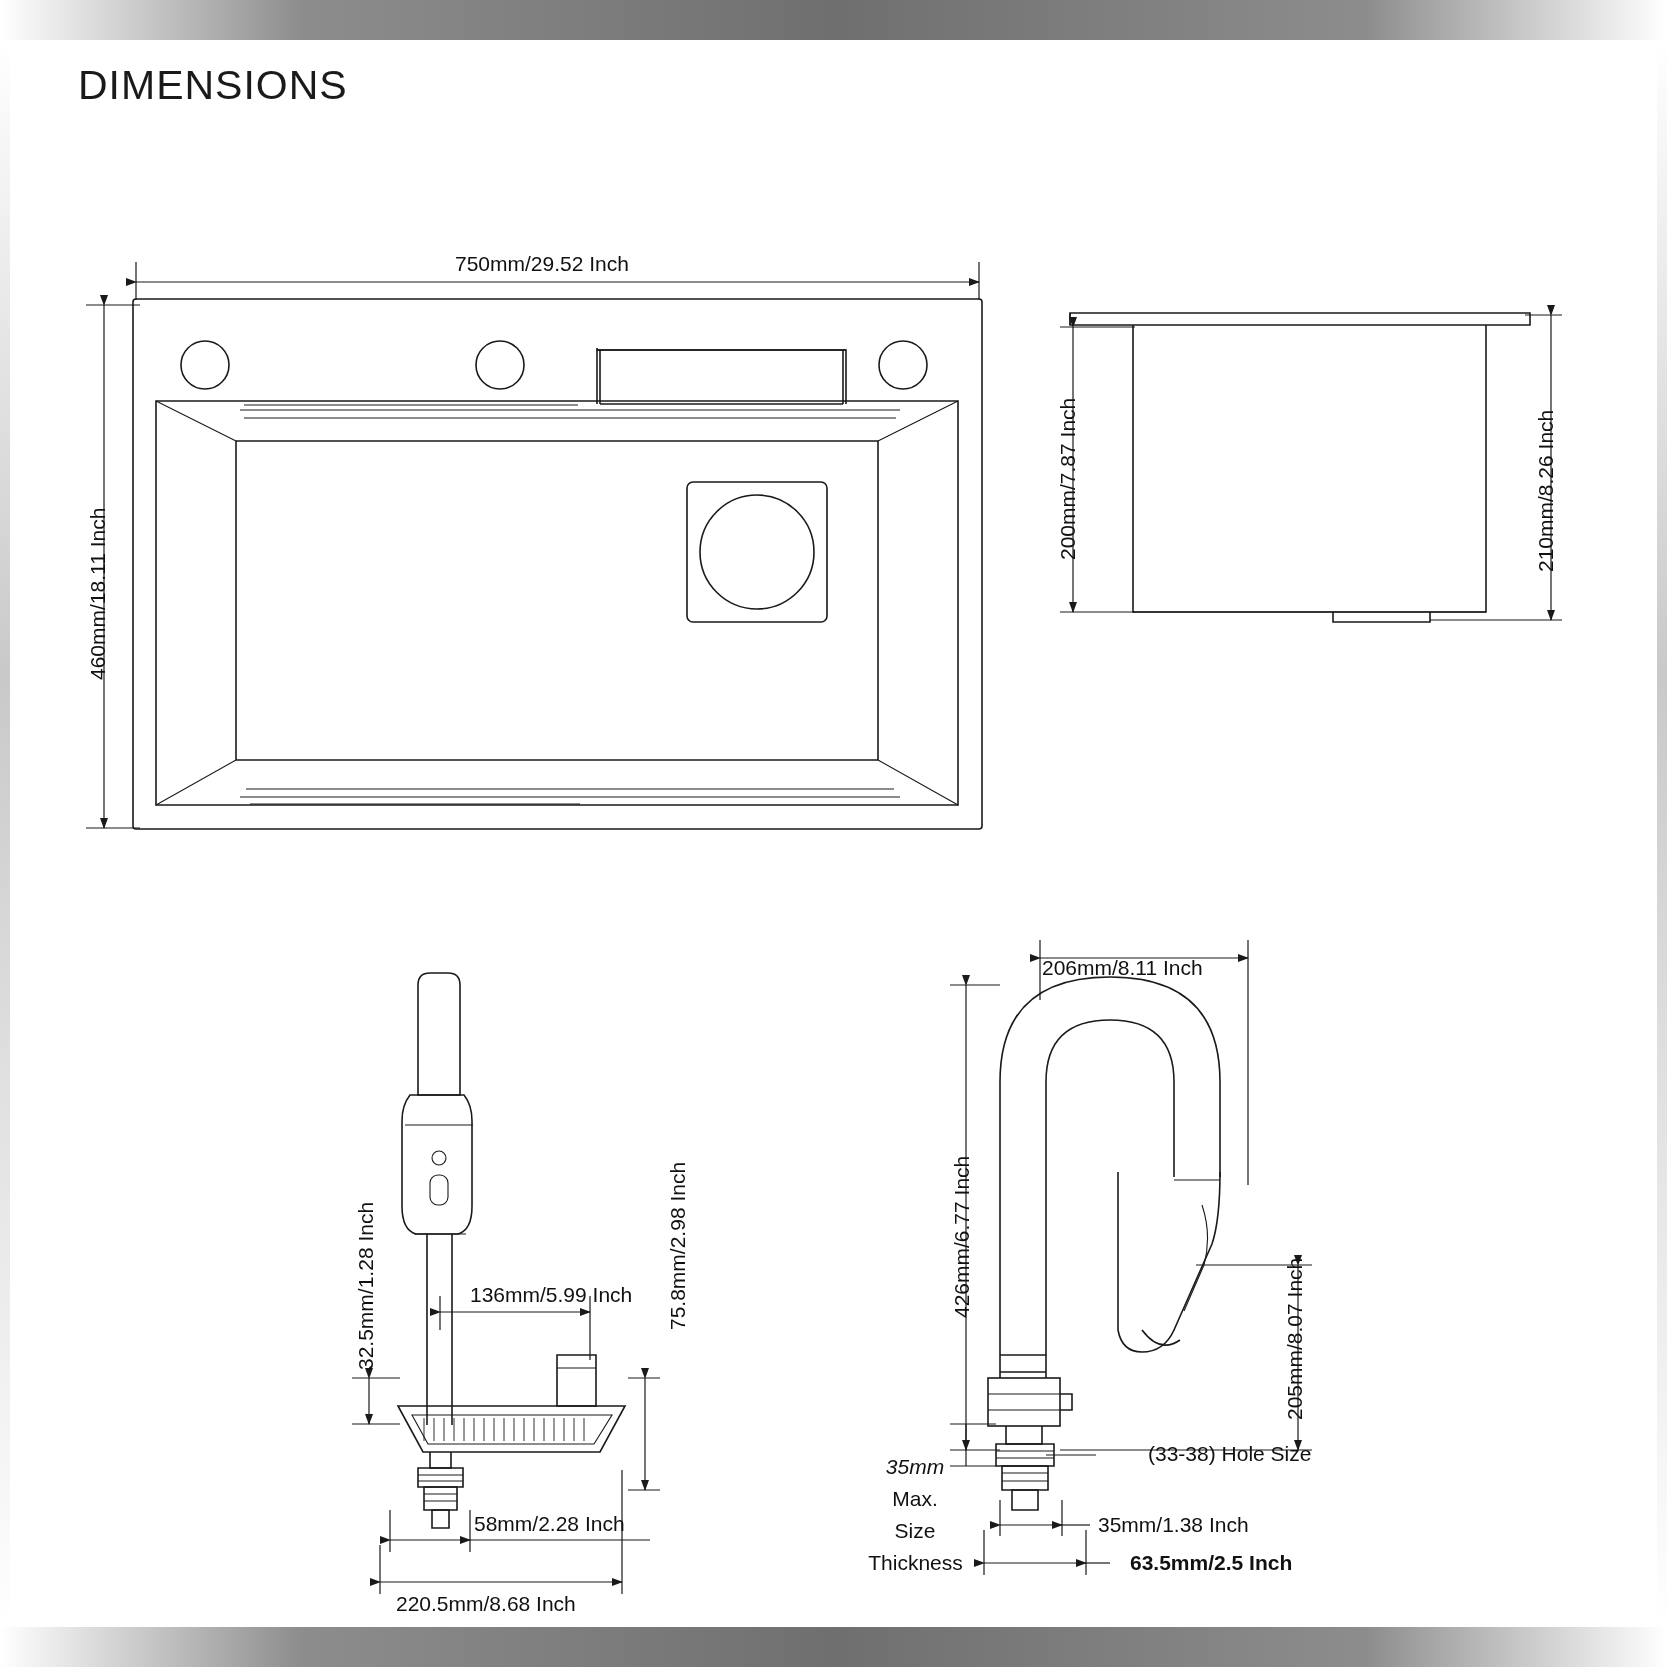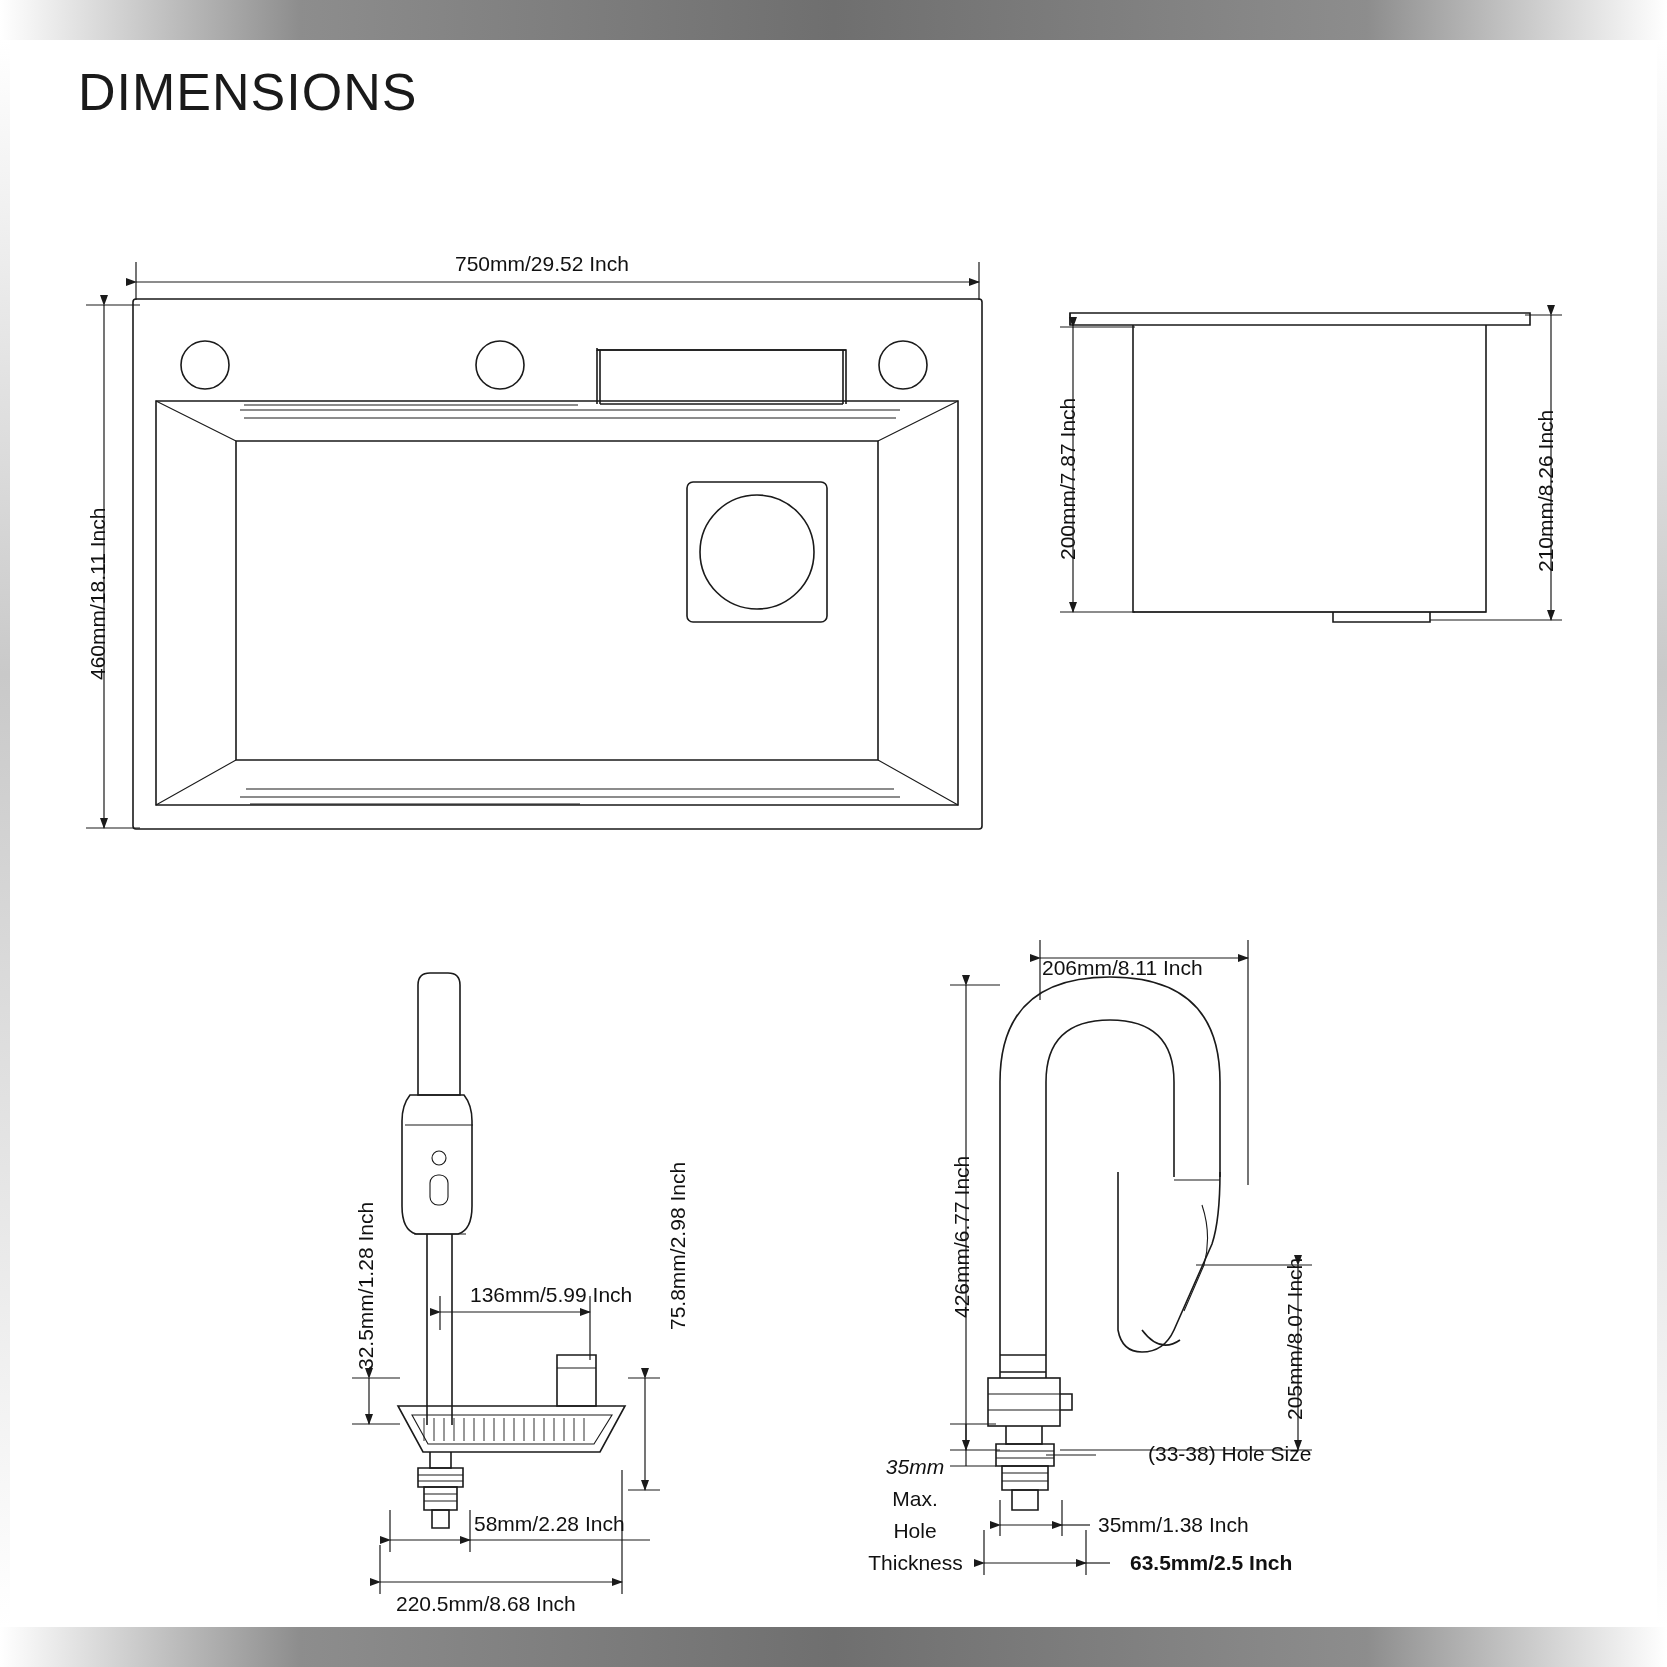--- a/index.html
+++ b/index.html
@@ -20,21 +20,21 @@
   }
   .bar-bottom{
     position:absolute;left:0;bottom:0;width:1667px;height:40px;
     background:linear-gradient(to right,#ffffff 0%,#8d8d8d 18%,#6f6f6f 50%,#8d8d8d 82%,#ffffff 100%);
   }
   .edge-left{position:absolute;left:0;top:40px;width:10px;height:1587px;background:linear-gradient(to bottom,#ffffff,#c9c9c9 40%,#ffffff);}
   .edge-right{position:absolute;right:0;top:40px;width:10px;height:1587px;background:linear-gradient(to bottom,#ffffff,#c9c9c9 40%,#ffffff);}
 
   h1.title{
     position:absolute;left:78px;top:62px;
-    font-size:52px;font-weight:400;letter-spacing:1px;margin:0;
+    font-size:41px;font-weight:400;letter-spacing:1px;margin:0;
     font-family:"Liberation Sans", sans-serif;
   }
 
   svg.draw{position:absolute;left:0;top:0;width:1667px;height:1667px;pointer-events:none;}
   .ln{stroke:#1a1a1a;stroke-width:1.6;fill:none;}
   .ln-thin{stroke:#1a1a1a;stroke-width:1.1;fill:none;}
   .dim{stroke:#1a1a1a;stroke-width:1.2;fill:none;}
   .fillw{fill:#ffffff;stroke:#1a1a1a;stroke-width:1.6;}
 
   .lbl{
@@ -240,19 +240,19 @@
   <div class="lbl" style="left:474px;top:1512px;">58mm/2.28 Inch</div>
   <div class="lbl" style="left:396px;top:1592px;">220.5mm/8.68 Inch</div>
 
   <div class="lbl" style="left:1042px;top:928px;margin-top:28px;">206mm/8.11 Inch</div>
   <div class="lbl vert" style="left:950px;top:1318px;">426mm/6.77 Inch</div>
   <div class="lbl vert" style="left:1283px;top:1420px;">205mm/8.07 Inch</div>
   <div class="lbl" style="left:1100px;top:1442px;margin-left:48px;">(33-38) Hole Size</div>
 
   <div class="lbl center" style="left:855px;top:1455px;width:120px;font-style:italic;">35mm</div>
   <div class="lbl center" style="left:855px;top:1487px;width:120px;">Max.</div>
-  <div class="lbl center" style="left:855px;top:1519px;width:120px;">Hole</div>
+  <div class="lbl center" style="left:855px;top:1519px;width:120px;">Size</div>
   <div class="lbl center" style="left:838px;top:1551px;width:155px;">Thickness</div>
 
   <div class="lbl" style="left:1098px;top:1513px;">35mm/1.38 Inch</div>
   <div class="lbl" style="left:1130px;top:1551px;font-weight:bold;">63.5mm/2.5 Inch</div>
 
 </div>
 
 </body></html>

